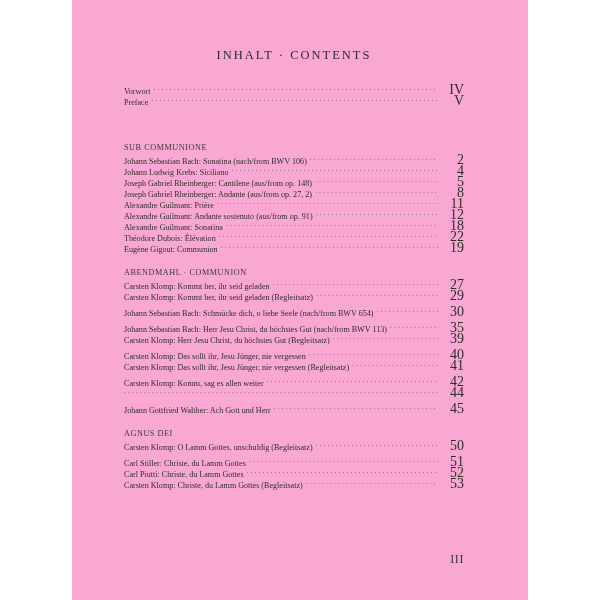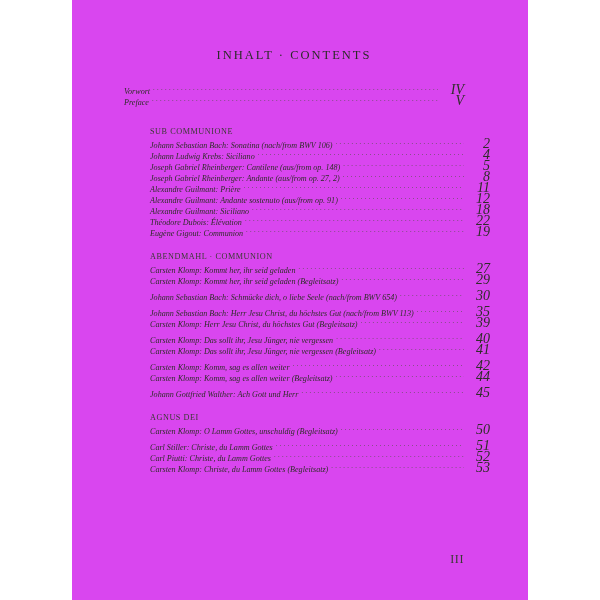--- a/index.html
+++ b/index.html
@@ -13,21 +13,21 @@
   body {
     font-family: "Liberation Serif", "DejaVu Serif", serif;
   }
 
   #page {
     position: absolute;
     left: 72px;
     top: 0px;
     width: 456px;
     height: 600px;
-    background: #d946ef;
+    background: #f9a8d4;
   }
 
   #content {
     position: absolute;
     left: 52px;
     top: 0;
     width: 340px;
     height: 600px;
   }
 
@@ -59,21 +59,20 @@
   }
 
   .entry {
     display: flex;
     align-items: baseline;
     height: 11px;
     line-height: 11px;
     font-size: 8.1px;
     color: #2e2e28;
     white-space: nowrap;
-    font-style: italic;
   }
   .entry .label {
     flex: 0 0 auto;
     padding-right: 3px;
   }
   .entry .leader {
     flex: 1 1 auto;
     position: relative;
     overflow: hidden;
     height: 11px;
@@ -124,21 +123,21 @@
           <span class="leader"></span>
           <span class="pg">IV</span>
         </div>
         <div class="entry">
           <span class="label">Preface</span>
           <span class="leader"></span>
           <span class="pg">V</span>
         </div>
       </div>
 
-    <div class="block" id="sections-block" style="top:126px;margin-left:26px;">
+    <div class="block" id="sections-block" style="top:142px;">
         <div class="sec-head">SUB COMMUNIONE</div>
         <div class="entry">
           <span class="label">Johann Sebastian Bach: Sonatina (nach/from BWV 106)</span>
           <span class="leader"></span>
           <span class="pg">2</span>
         </div>
         <div class="entry">
           <span class="label">Johann Ludwig Krebs: Siciliano</span>
           <span class="leader"></span>
           <span class="pg">4</span>
@@ -157,21 +156,21 @@
           <span class="label">Alexandre Guilmant: Prière</span>
           <span class="leader"></span>
           <span class="pg">11</span>
         </div>
         <div class="entry">
           <span class="label">Alexandre Guilmant: Andante sostenuto (aus/from op. 91)</span>
           <span class="leader"></span>
           <span class="pg">12</span>
         </div>
         <div class="entry">
-          <span class="label">Alexandre Guilmant: Siciliano</span>
+          <span class="label">Alexandre Guilmant: Sonatina</span>
           <span class="leader"></span>
           <span class="pg">18</span>
         </div>
         <div class="entry">
           <span class="label">Théodore Dubois: Élévation</span>
           <span class="leader"></span>
           <span class="pg">22</span>
         </div>
         <div class="entry">
           <span class="label">Eugène Gigout: Communion</span>
@@ -220,21 +219,20 @@
           <span class="leader"></span>
           <span class="pg">41</span>
         </div>
         <div class="gap"></div>
         <div class="entry">
           <span class="label">Carsten Klomp: Komm, sag es allen weiter</span>
           <span class="leader"></span>
           <span class="pg">42</span>
         </div>
         <div class="entry">
-          <span class="label">Carsten Klomp: Komm, sag es allen weiter (Begleitsatz)</span>
           <span class="leader"></span>
           <span class="pg">44</span>
         </div>
         <div class="gap"></div>
         <div class="entry">
           <span class="label">Johann Gottfried Walther: Ach Gott und Herr</span>
           <span class="leader"></span>
           <span class="pg">45</span>
         </div>
         <div class="gap"></div>

